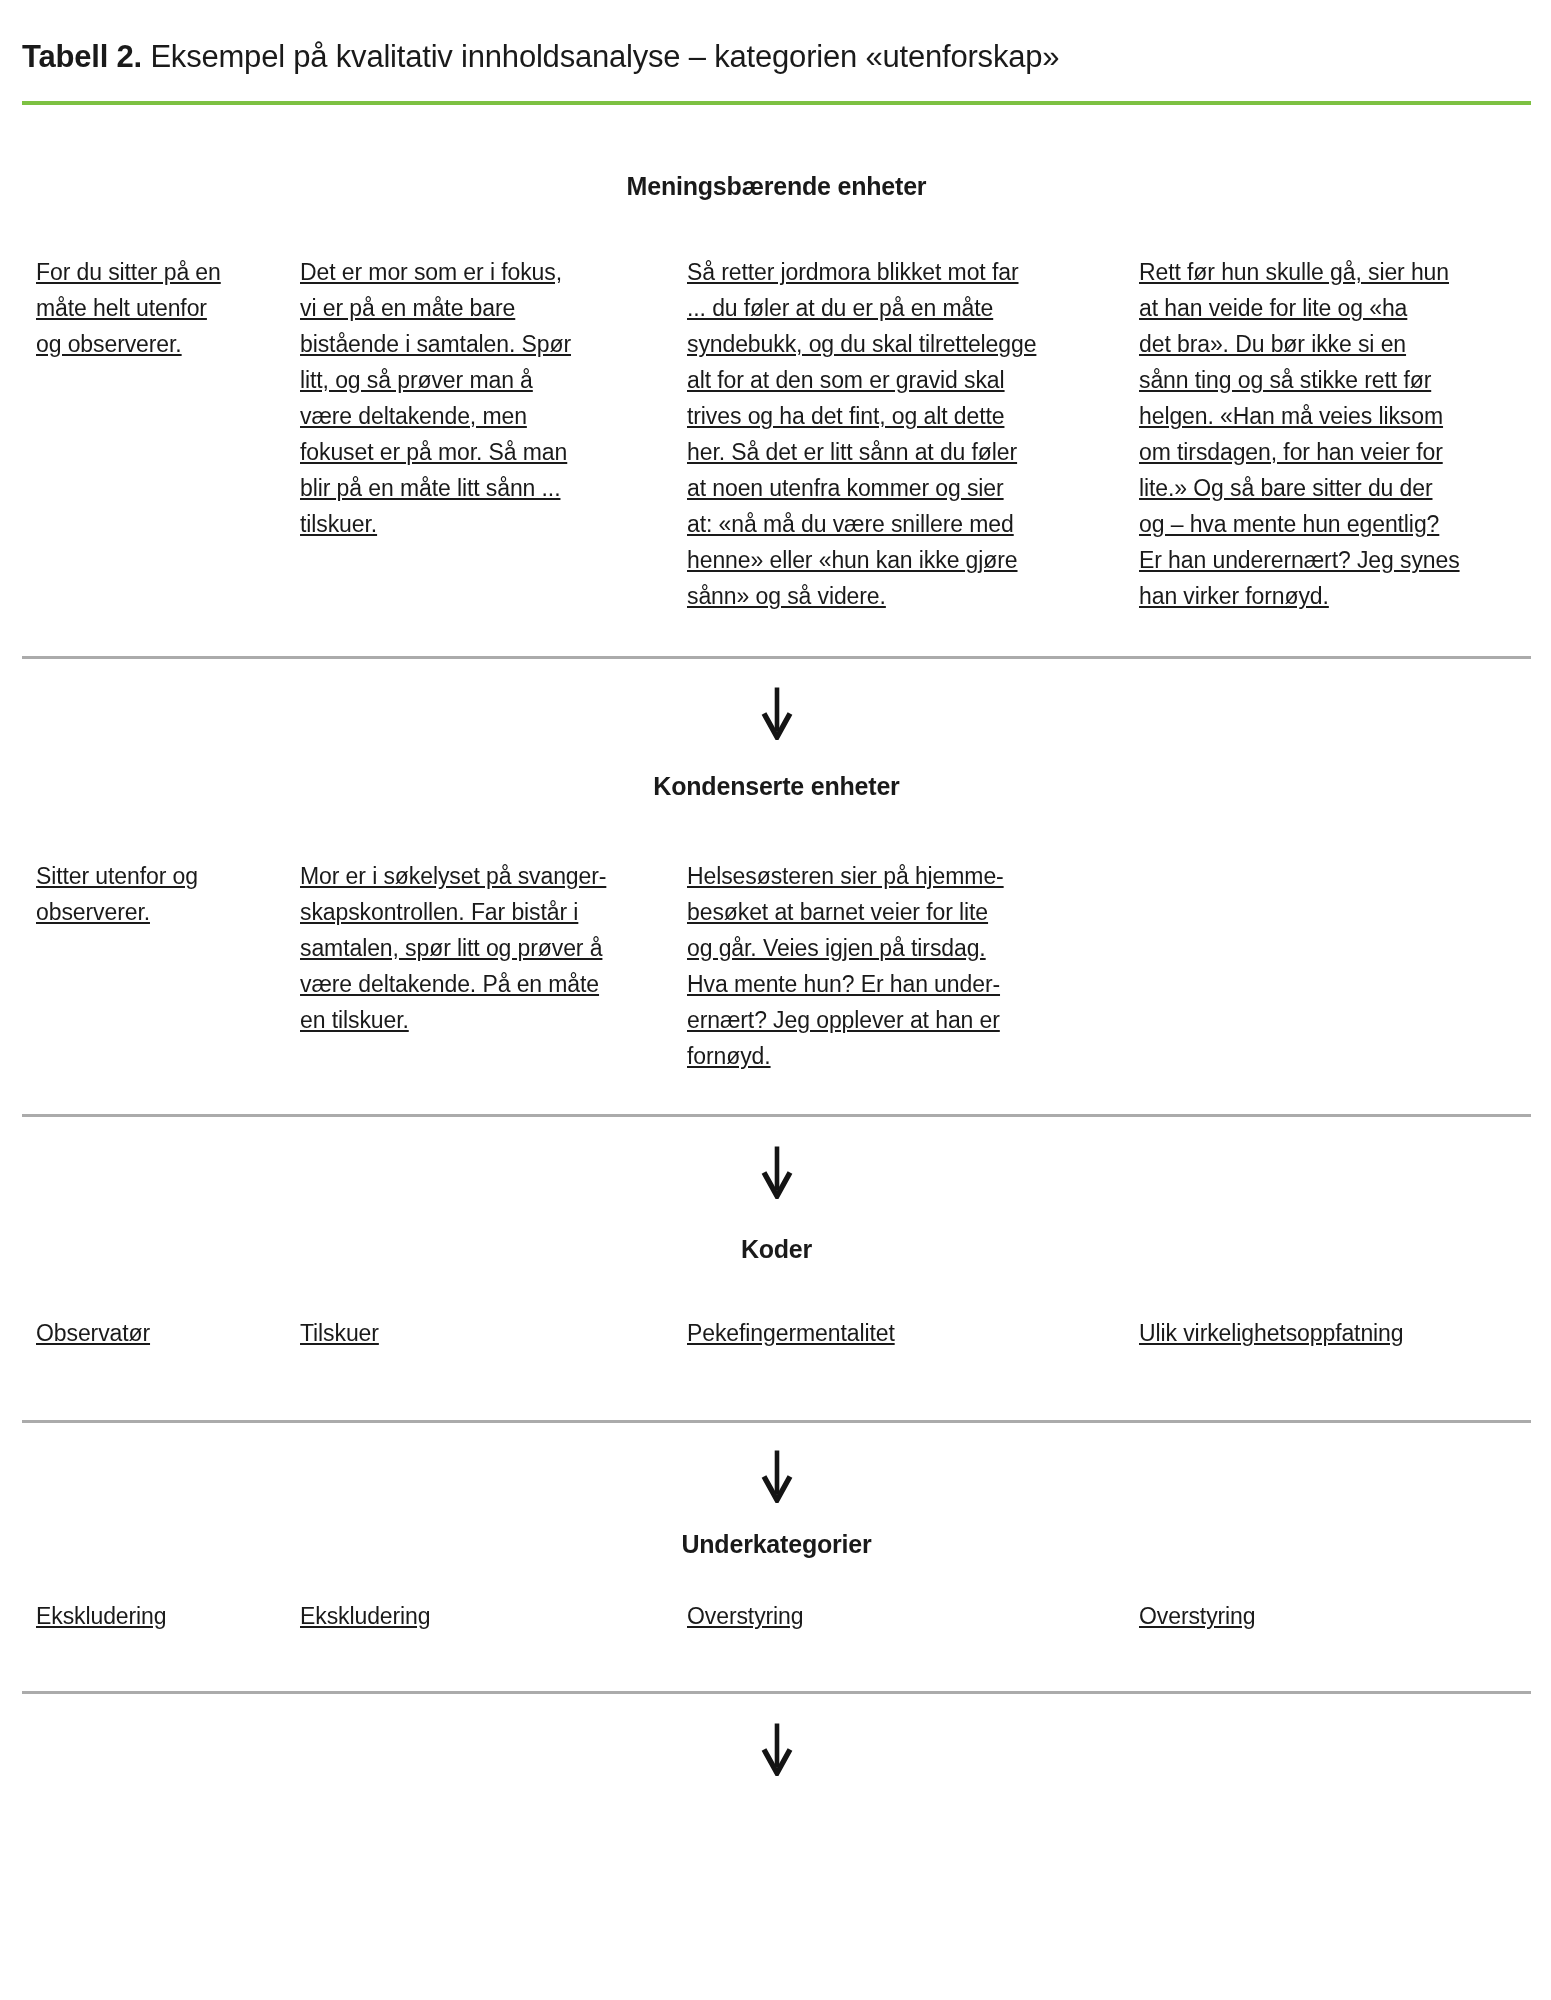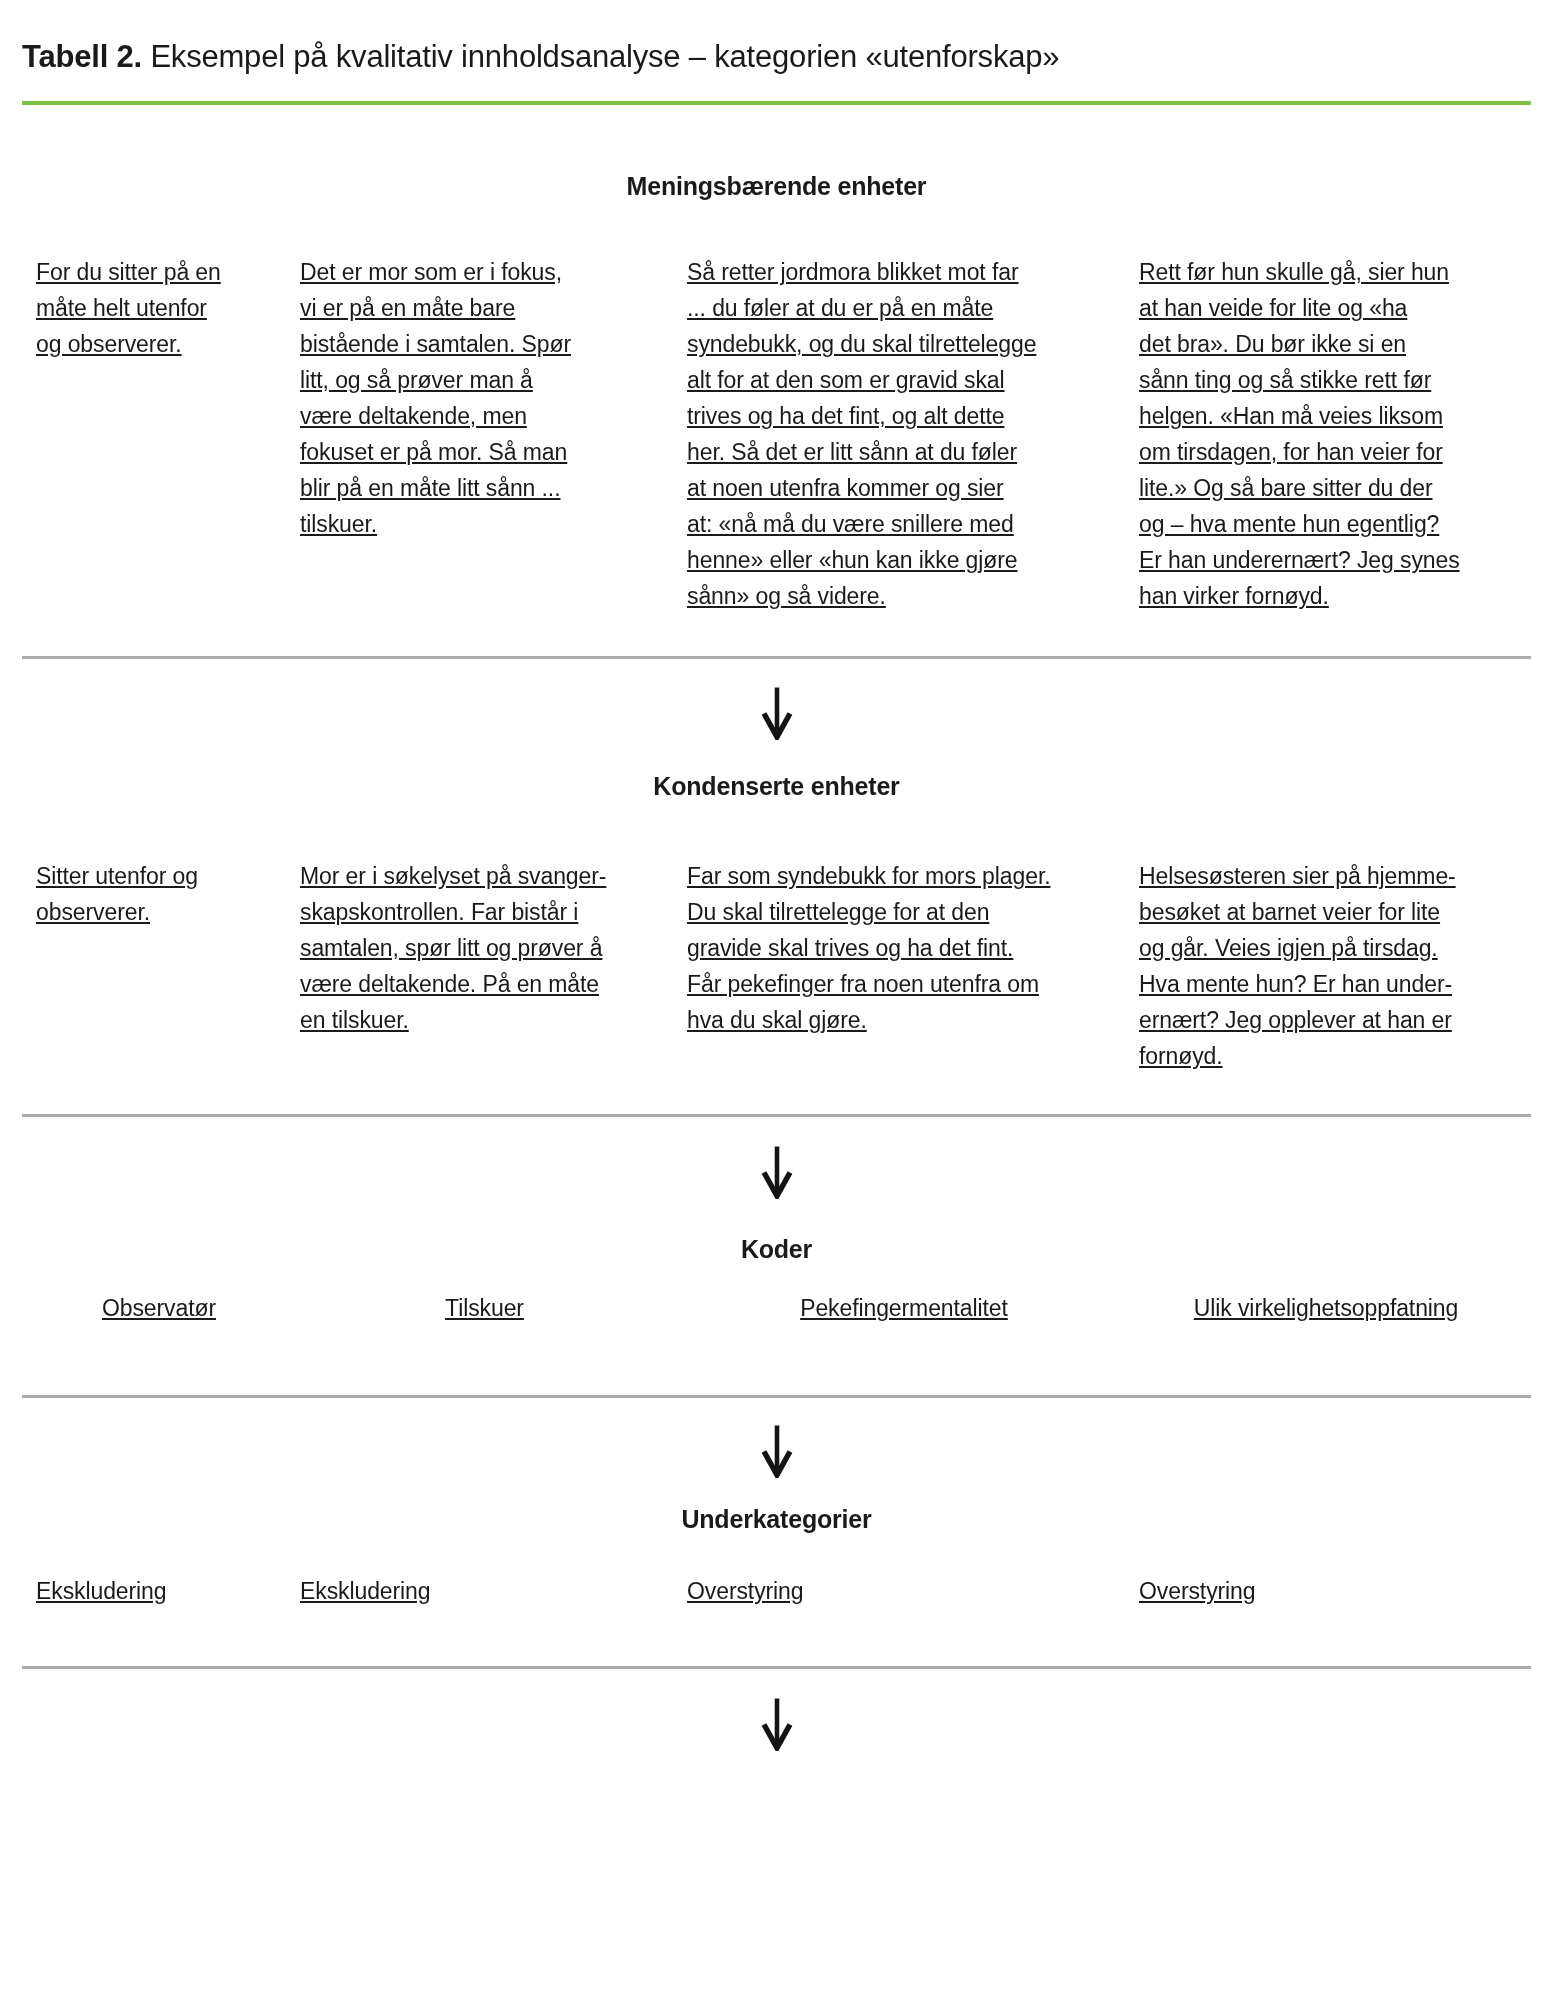--- a/index.html
+++ b/index.html
@@ -46,21 +46,21 @@
   .h3{margin-top:35px;}
   .h4{margin-top:26px;}
   .h5{margin-top:34px;}
   .row-grid{
     display:grid;
     grid-template-columns:264px 387px 452px 1fr;
     padding-left:14px;
   }
   .g1{margin-top:53px;}
   .g2{margin-top:57px;}
-  .g3{margin-top:26px;text-align:center;}
+  .g3{margin-top:51px;}
   .g4{margin-top:39px;}
   .cell{
     font-size:23px;
     line-height:36px;
     white-space:pre-line;
     padding-right:18px;
     letter-spacing:-0.1px;
     text-decoration:underline;
   }
   .arrow-wrap{display:block;text-align:center;}
@@ -138,25 +138,20 @@
   <div class="step-header h2">Kondenserte enheter</div>
 
   <div class="row-grid g2">
     <div class="cell">Sitter utenfor og
 observerer.</div>
     <div class="cell">Mor er i søkelyset på svanger-
 skapskontrollen. Far bistår i
 samtalen, spør litt og prøver å
 være deltakende. På en måte
 en tilskuer.</div>
-    <div class="cell">Far som syndebukk for mors plager.
-Du skal tilrettelegge for at den
-gravide skal trives og ha det fint.
-Får pekefinger fra noen utenfra om
-hva du skal gjøre.</div>
     <div class="cell">Helsesøsteren sier på hjemme-
 besøket at barnet veier for lite
 og går. Veies igjen på tirsdag.
 Hva mente hun? Er han under-
 ernært? Jeg opplever at han er
 fornøyd.</div>
   </div>
 
   <div class="rule r2"></div>
 

